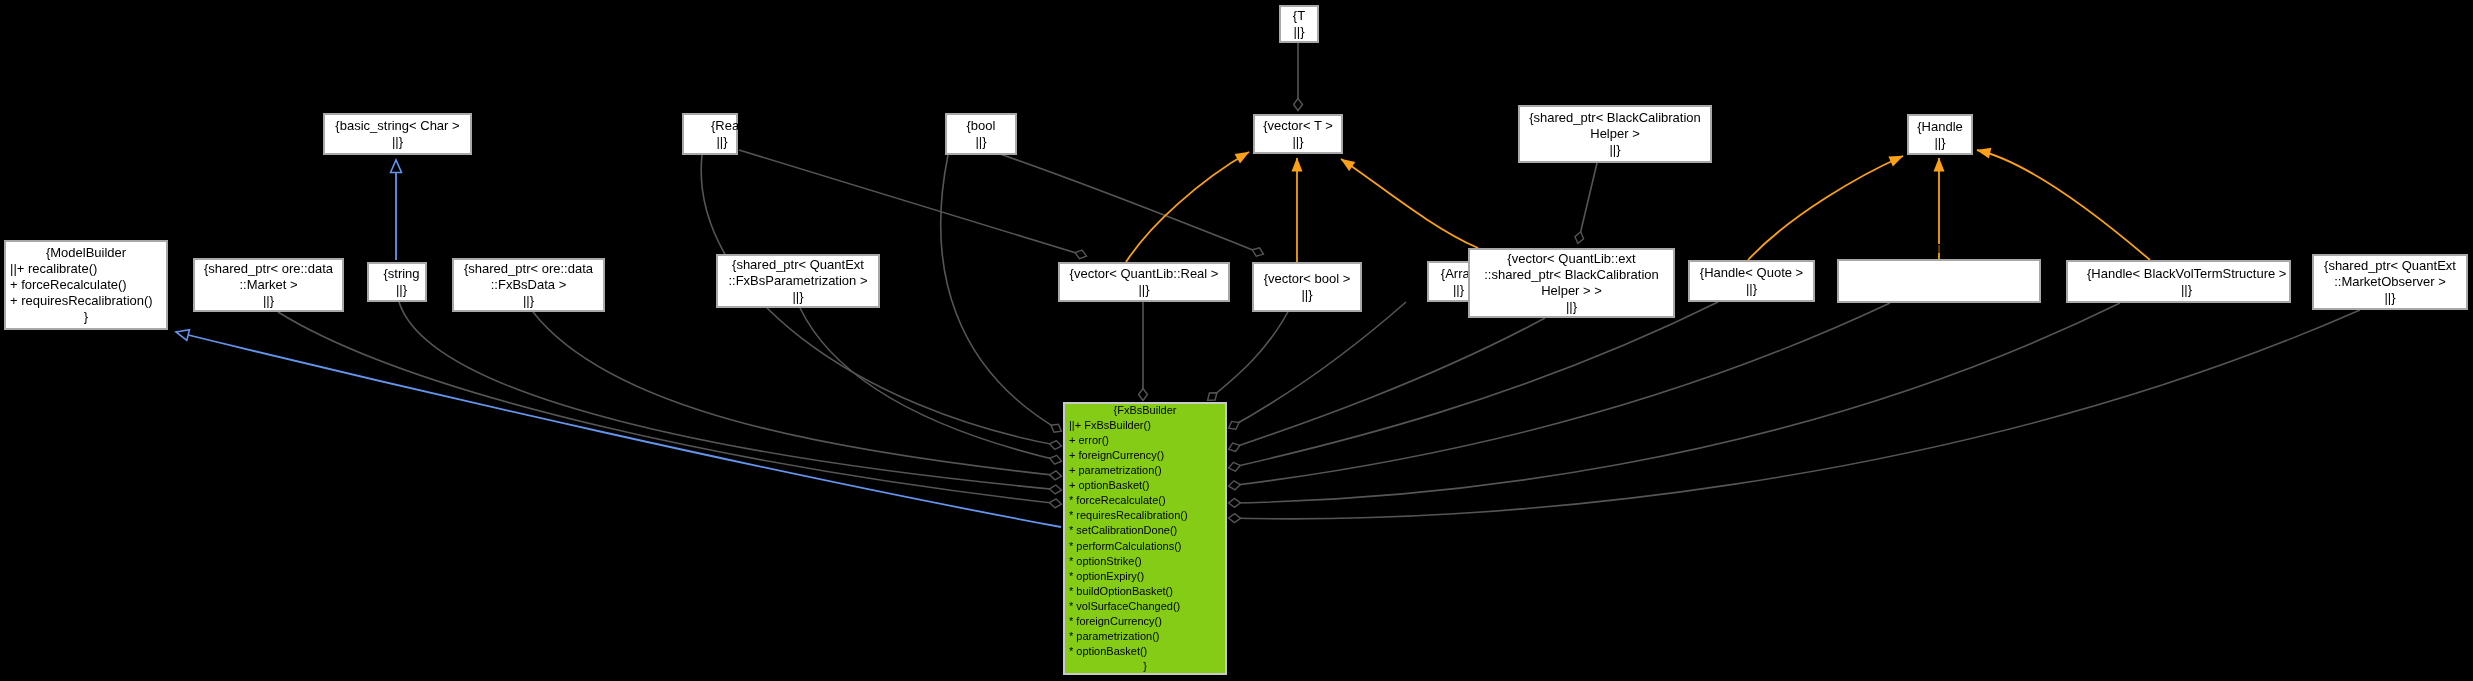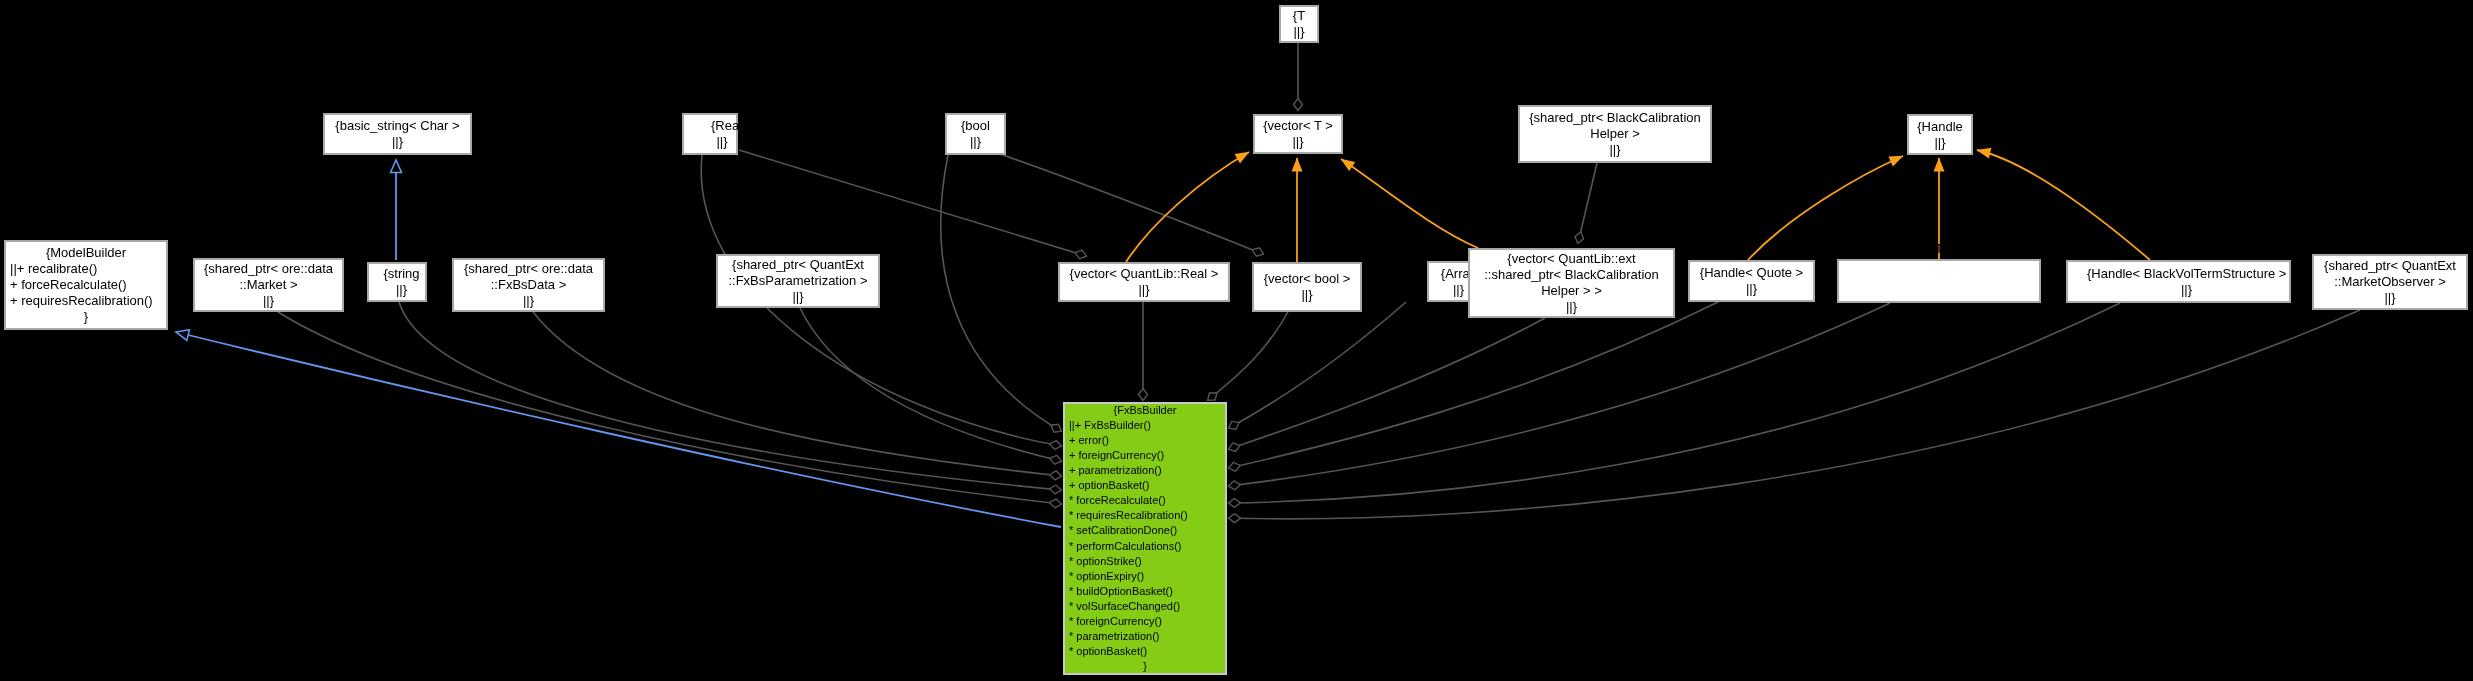--- a/index.html
+++ b/index.html
@@ -65,21 +65,21 @@
         <span class="ln last">||}</span>
       </div>
       <div class="node" style="left: 323px; top: 113px; width: 149px; height: 42px;">
         <span class="ln first">{basic_string&lt; Char &gt;</span>
         <span class="ln last">||}</span>
       </div>
       <div class="node" style="left: 682px; top: 113px; width: 56px; height: 42px; padding-left: 24px;">
         <span class="ln first">{Real</span>
         <span class="ln last">||}</span>
       </div>
-      <div class="node" style="left: 945px; top: 113px; width: 61px; height: 42px;">
+      <div class="node" style="left: 945px; top: 113px; width: 72px; height: 42px;">
         <span class="ln first">{bool</span>
         <span class="ln last">||}</span>
       </div>
       <div class="node" style="left: 1253px; top: 114px; width: 90px; height: 40px;">
         <span class="ln first">{vector&lt; T &gt;</span>
         <span class="ln last">||}</span>
       </div>
       <div class="node" style="left: 1506px; top: 105px; width: 194px; height: 58px; margin-left: 12px;">
         <span class="ln first">{shared_ptr&lt; BlackCalibration</span>
         <span class="ln">Helper &gt;</span>

